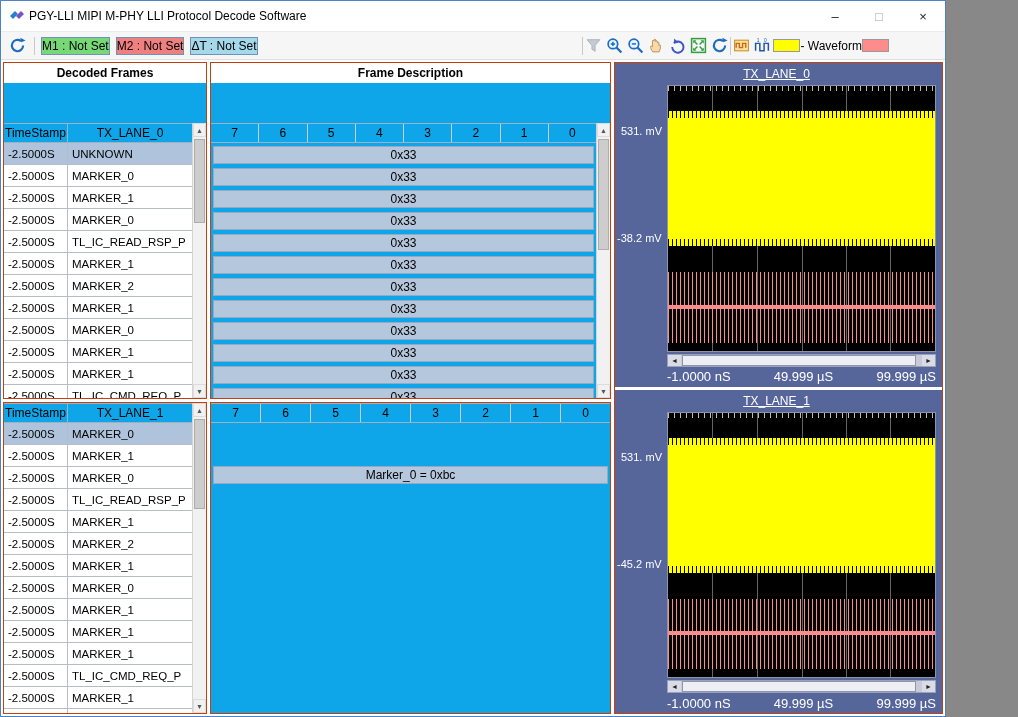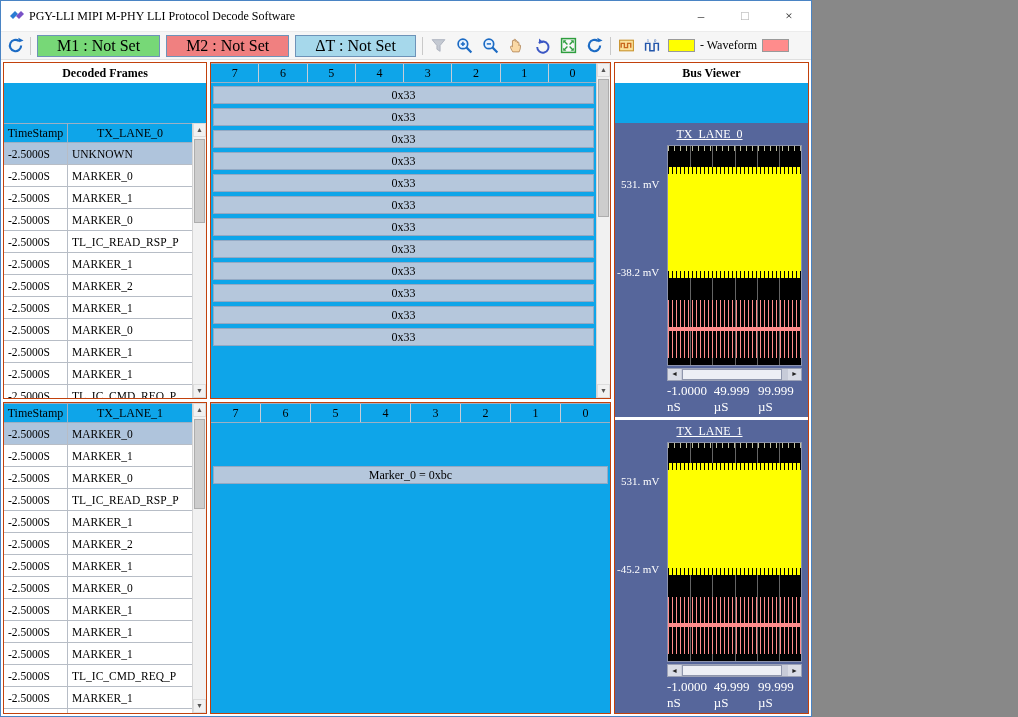--- a/index.html
+++ b/index.html
@@ -1,36 +1,36 @@
 <!DOCTYPE html>
 <html><head>
 <meta charset="utf-8">
 <style>
   html,body{margin:0;padding:0;background:#888;}
   *{box-sizing:border-box;}
-  .window{width:812px;height:717px;background:#FFF;border:1px solid #4A84C4;
+  .window{width:946px;height:717px;background:#FFF;border:1px solid #4A84C4;
     display:flex;flex-direction:column;overflow:hidden;
-    font-family:Liberation Serif, serif;font-size:12px;color:#000;}
+    font-family:Liberation Sans, sans-serif;font-size:12px;color:#000;}
 
   
   .titlebar{flex:0 0 30px;display:flex;align-items:center;background:#FFF;border-bottom:1px solid #ECECEC;}
   .app-icon{margin:0 4px 0 8px;display:flex;align-items:center;}
   .title-text{flex:1;font-size:12px;white-space:nowrap;overflow:hidden;}
   .win-btn{width:44px;height:30px;display:flex;align-items:center;justify-content:center;font-size:13px;color:#222;cursor:default;}
   .win-btn.max{color:#A9A9A9;}
 
   
   .toolbar{flex:0 0 28px;display:flex;align-items:center;background:#F6F6F6;border-bottom:1px solid #DFDFDF;padding:0 6px;gap:6px;}
   .tb-sep{width:1px;height:18px;background:#C9C9C9;flex:0 0 1px;}
-  .chip{font-size:16px;padding:1px 19px;border:1px solid #6E93B8;white-space:nowrap;}
+  .chip{font-size:12px;padding:1px 0;border:1px solid #6E93B8;white-space:nowrap;}
   .chip.m1{background:#77D877;}
   .chip.m2{background:#F08080;}
   .chip.dt{background:#A6D8EB;}
   .tb-icon{width:21px;height:21px;display:flex;align-items:center;justify-content:center;}
-  .tb-right{margin-left:auto;display:flex;align-items:center;gap:5px;padding-right:50px;}
+  .tb-right{margin-left:auto;display:flex;align-items:center;padding-right:50px;}
   .legend-swatch{width:27px;height:13px;border:1px solid #9A9A9A;flex:0 0 27px;}
   .legend-swatch.yellow{background:#FFFF00;}
   .legend-swatch.pink{background:#FF8C8C;}
   .legend-text{font-size:12px;white-space:nowrap;}
 
   
   .content{flex:1;display:flex;gap:3px;padding:2px;background:#FFF;overflow:hidden;}
   .col-left{flex:0 0 204px;display:flex;flex-direction:column;gap:3px;overflow:hidden;}
   .col-mid{flex:0 0 401px;display:flex;flex-direction:column;gap:3px;overflow:hidden;}
   .col-right{flex:1;display:flex;overflow:hidden;}
@@ -340,20 +340,21 @@
                 <div class="sb-thumb" style="top:2px;height:32%;"></div>
               </div>
             <div class="sb-btn">▼</div>
           </div>
         </div>
       </div>
     </div>
 
     <div class="col-mid">
       <div class="box h-top">
+        <div class="panel-title">Frame Description</div>
         <div class="table-area">
           <div class="tcol">
             <div class="fd-head" id="fd-head-0">
                 <div class="bit">7</div>
                 <div class="bit">6</div>
                 <div class="bit">5</div>
                 <div class="bit">4</div>
                 <div class="bit">3</div>
                 <div class="bit">2</div>
                 <div class="bit">1</div>
@@ -395,21 +396,20 @@
             <div class="bit">0</div>
           </div>
         <div class="fd-rows" id="fd-rows-1">
             <div class="fd-bar">Marker_0 = 0xbc</div>
           </div>
       </div>
     </div>
 
     <div class="col-right">
       <div class="box bus">
-        <div class="panel-title">Bus Viewer</div>
         <div class="bus-body">
 
           <div class="lane">
             <div class="lane-label">TX_LANE_0</div>
             <div class="plot-row">
               <div class="gutter">
                 <span class="vmax">531. mV</span>
                 <span class="vmin">-38.2 mV</span>
               </div>
               <div class="plot">

